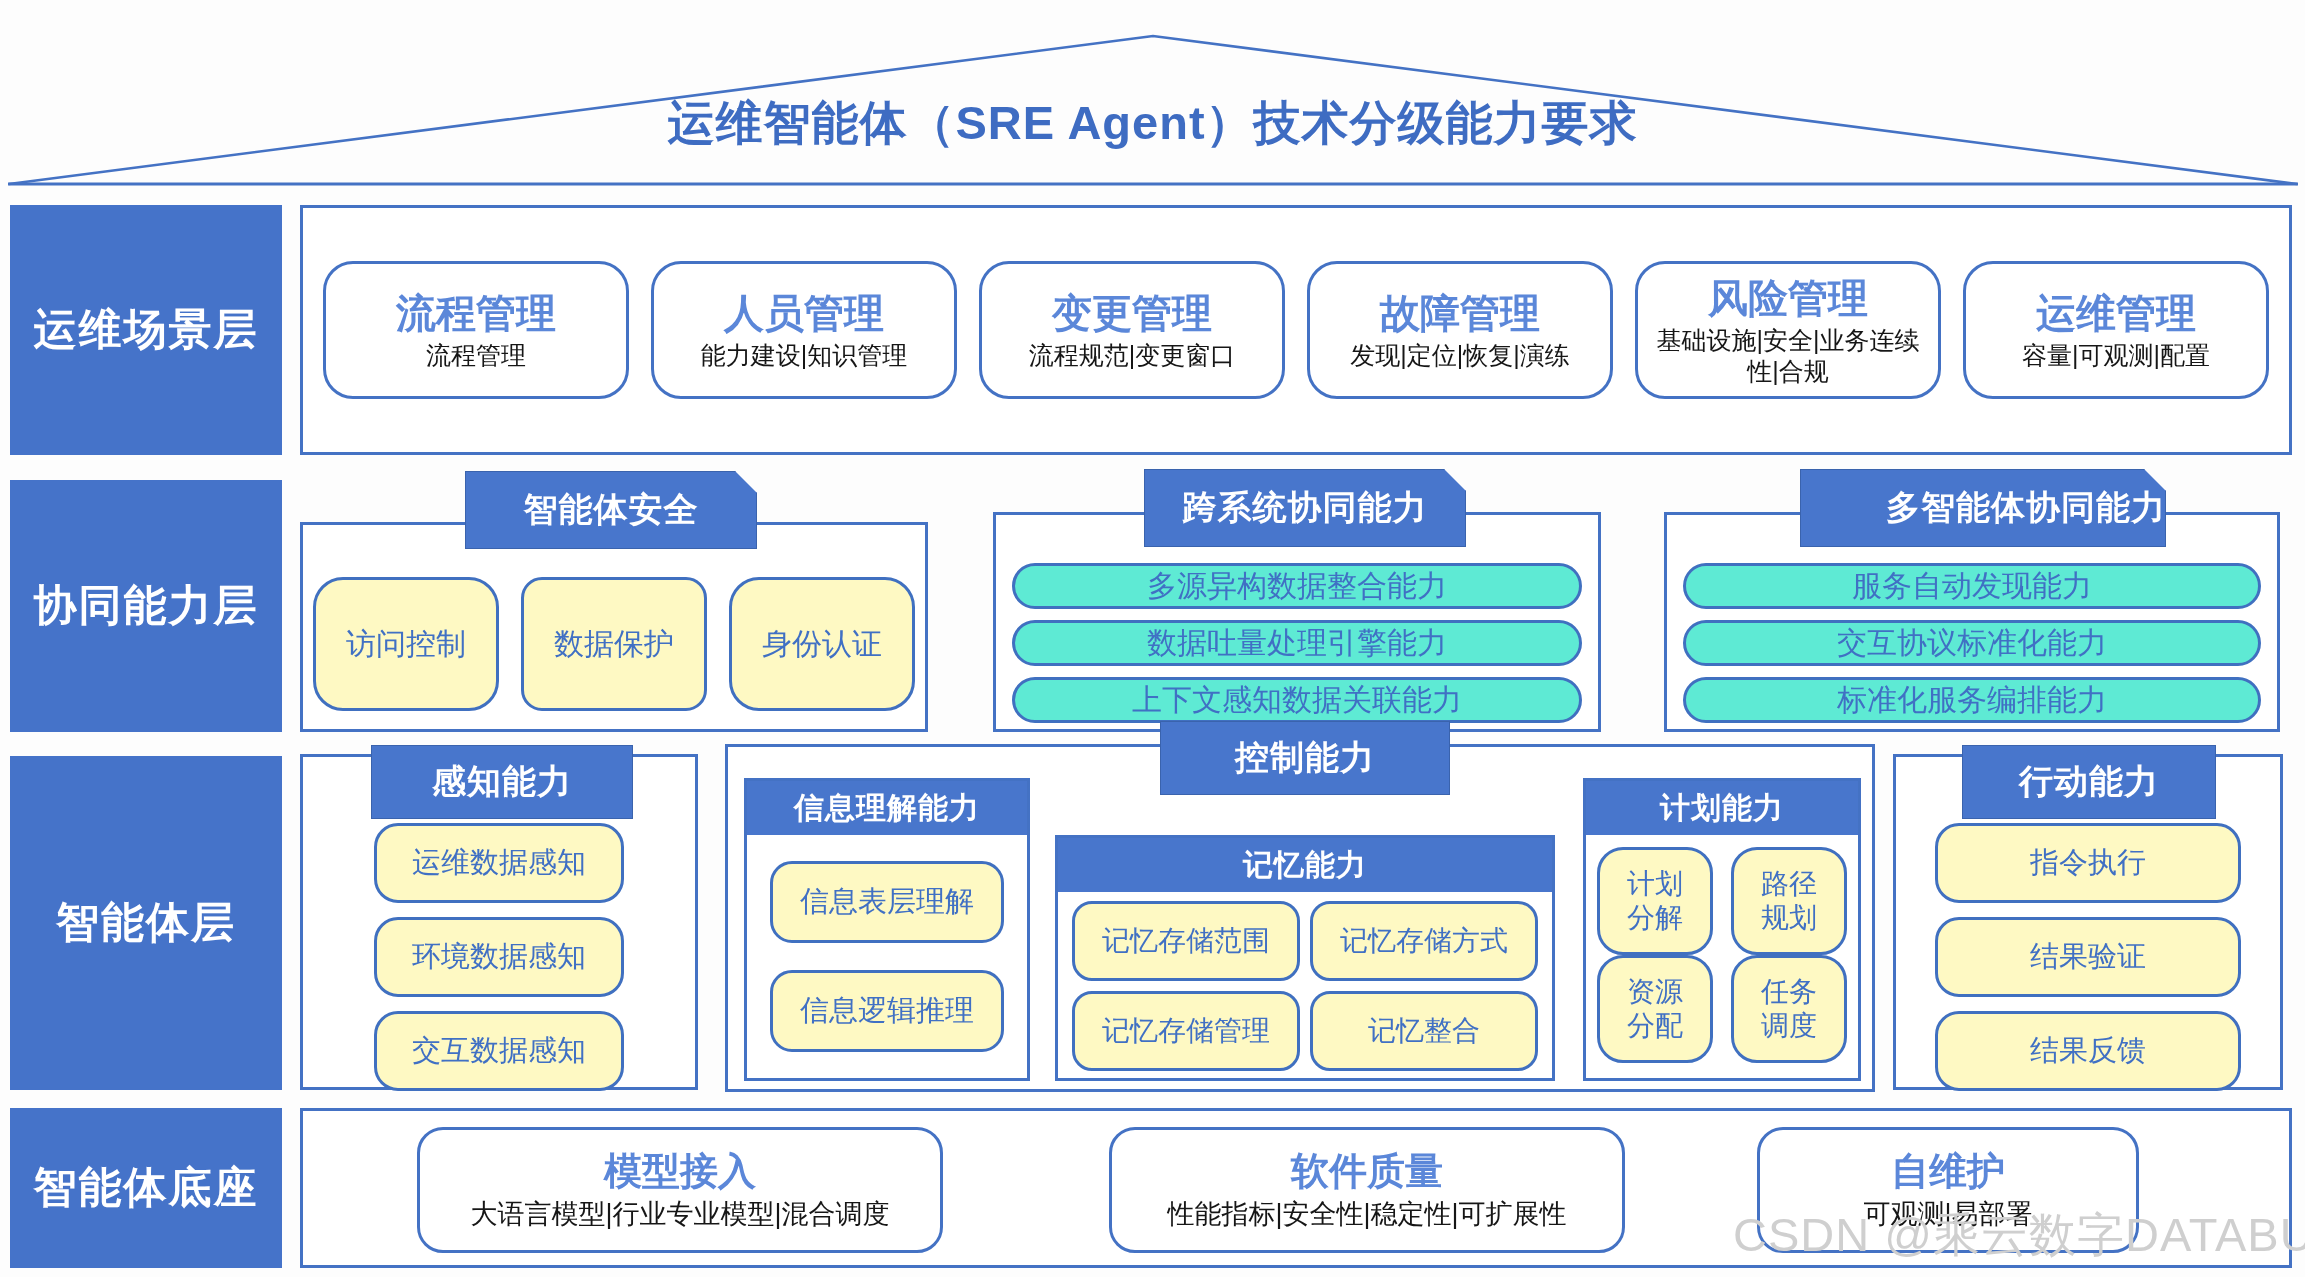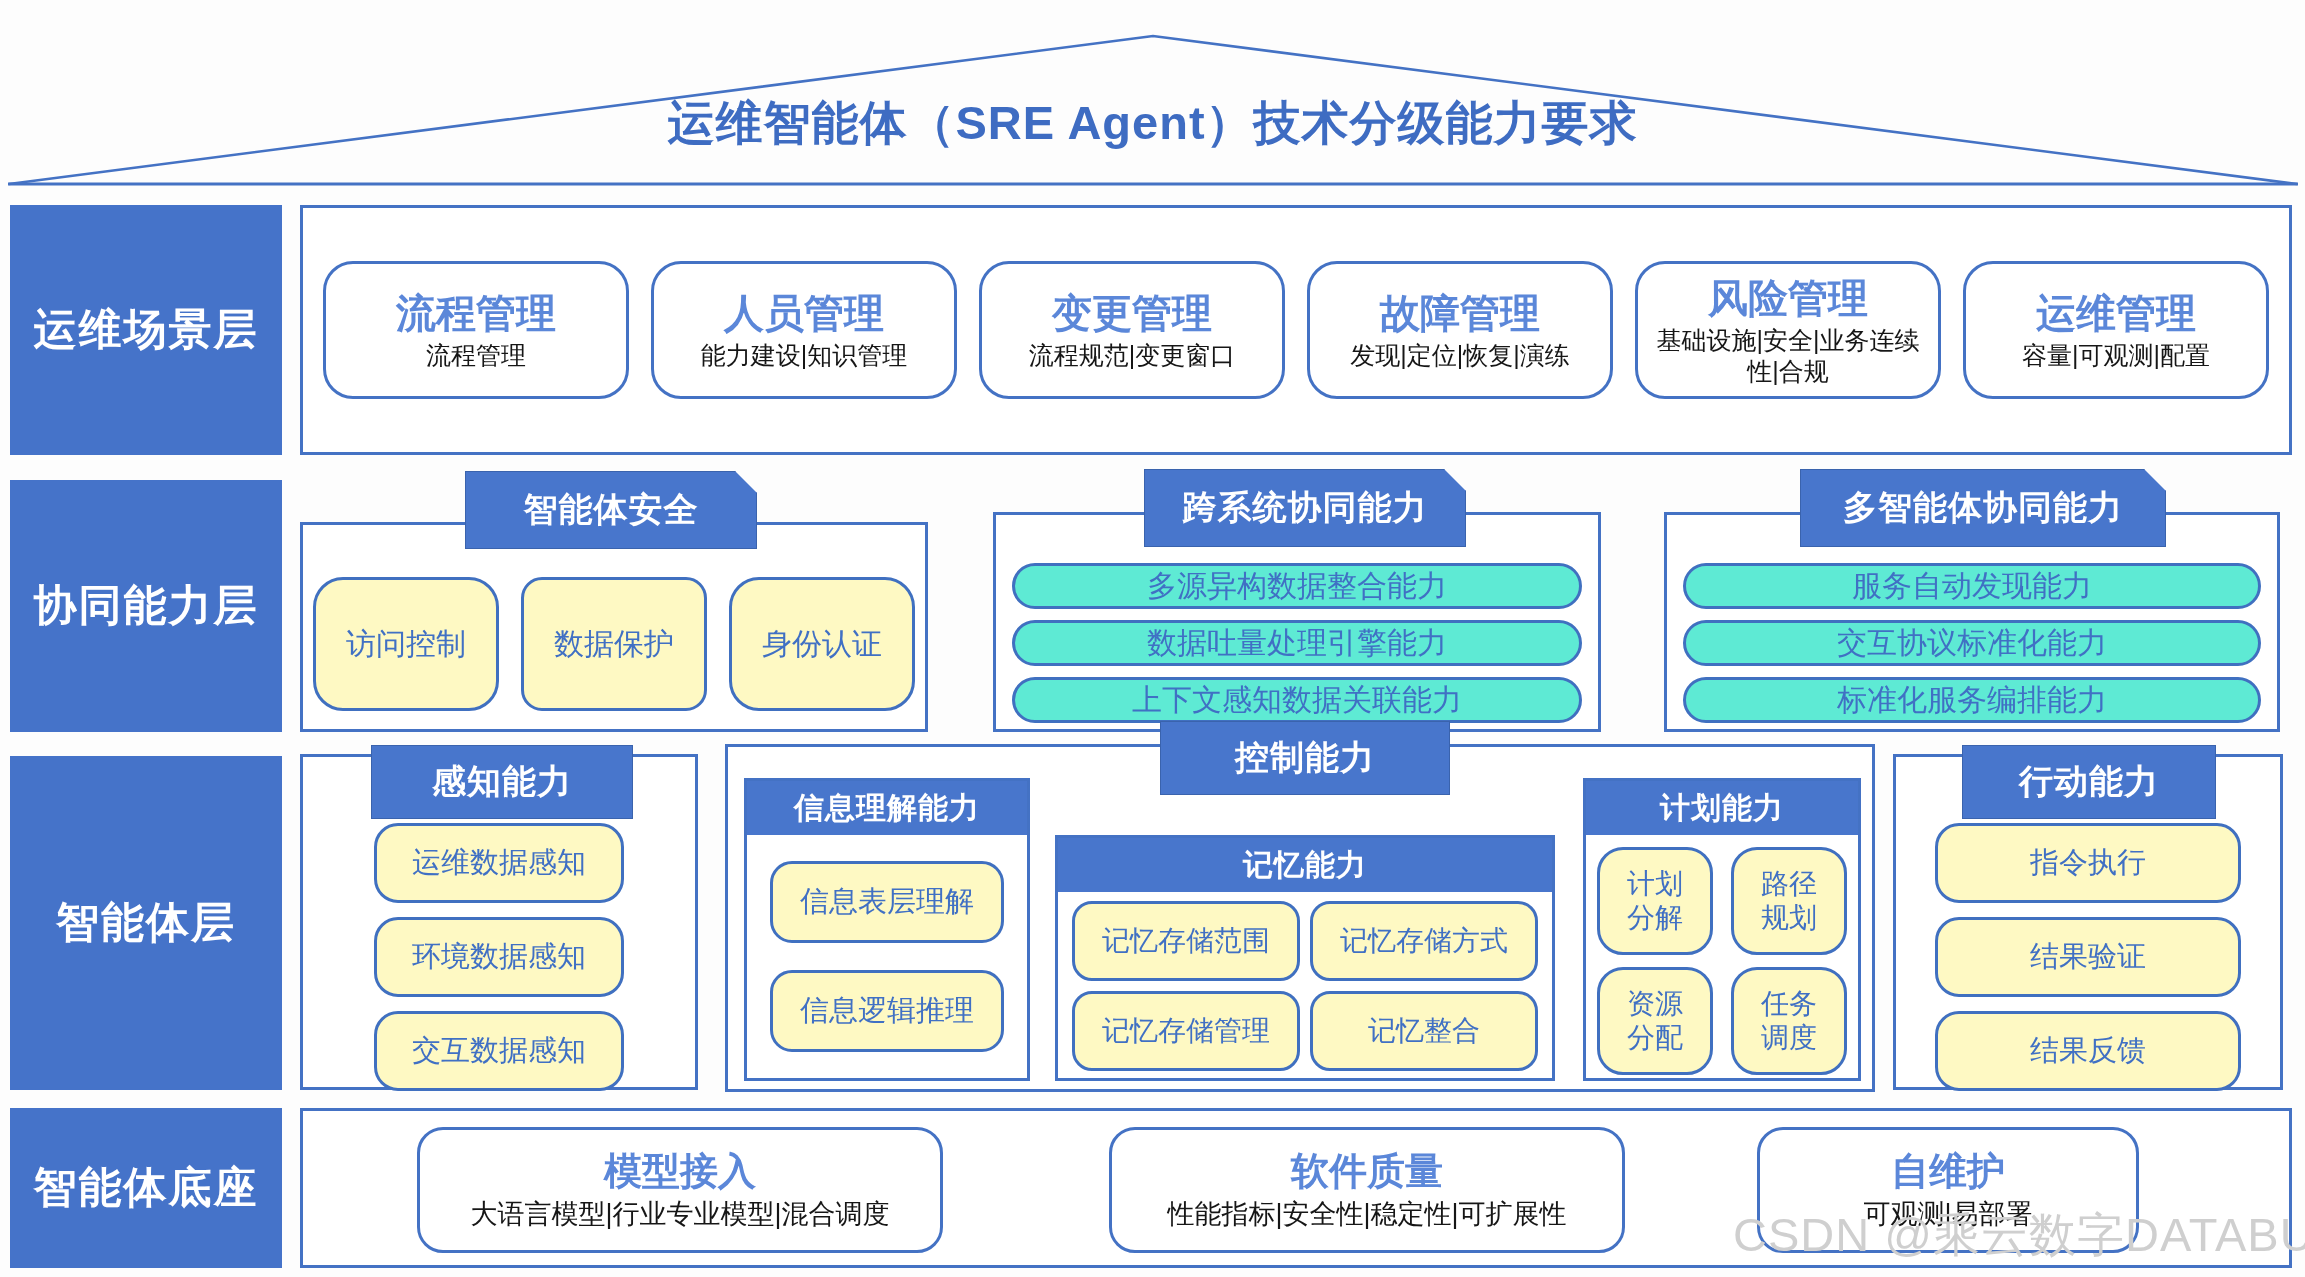--- a/index.html
+++ b/index.html
@@ -114,21 +114,21 @@
       <div class="pill">
         <span>数据吐量处理引擎能力</span>
       </div>
       <div class="pill">
         <span>上下文感知数据关联能力</span>
       </div>
     </div>
   </div>
 
   <div class="container" style="left:1664px;top:512px;width:616px;height:220px;">
-    <div class="tab notch" style="left:133px;top:-46px;width:366px;height:78px;">
+    <div class="tab notch" style="left:133px;top:-46px;width:366px;height:78px;justify-content:flex-end;">
       <span>多智能体协同能力</span>
     </div>
     <div class="pillcol">
       <div class="pill">
         <span>服务自动发现能力</span>
       </div>
       <div class="pill">
         <span>交互协议标准化能力</span>
       </div>
       <div class="pill">
@@ -194,21 +194,21 @@
         <div class="sbox" style="height:80px;font-size:28px;border-radius:20px;">
           <span>记忆整合</span>
         </div>
       </div>
     </div>
 
     <div class="subpanel" style="left:855px;top:31px;width:278px;height:303px;">
       <div class="bar">
         <span>计划能力</span>
       </div>
-      <div style="display:grid;grid-template-columns:116px 116px;gap:12px 18px;justify-content:center;padding-top:12px;">
+      <div style="display:grid;grid-template-columns:116px 116px;gap:0 18px;justify-content:center;padding-top:12px;">
         <div class="sbox" style="height:108px;font-size:28px;line-height:1.2;border-radius:26px;padding:0 16px;">
           <span>计划分解</span>
         </div>
         <div class="sbox" style="height:108px;font-size:28px;line-height:1.2;border-radius:26px;padding:0 16px;">
           <span>路径规划</span>
         </div>
         <div class="sbox" style="height:108px;font-size:28px;line-height:1.2;border-radius:26px;padding:0 16px;">
           <span>资源分配</span>
         </div>
         <div class="sbox" style="height:108px;font-size:28px;line-height:1.2;border-radius:26px;padding:0 16px;">

